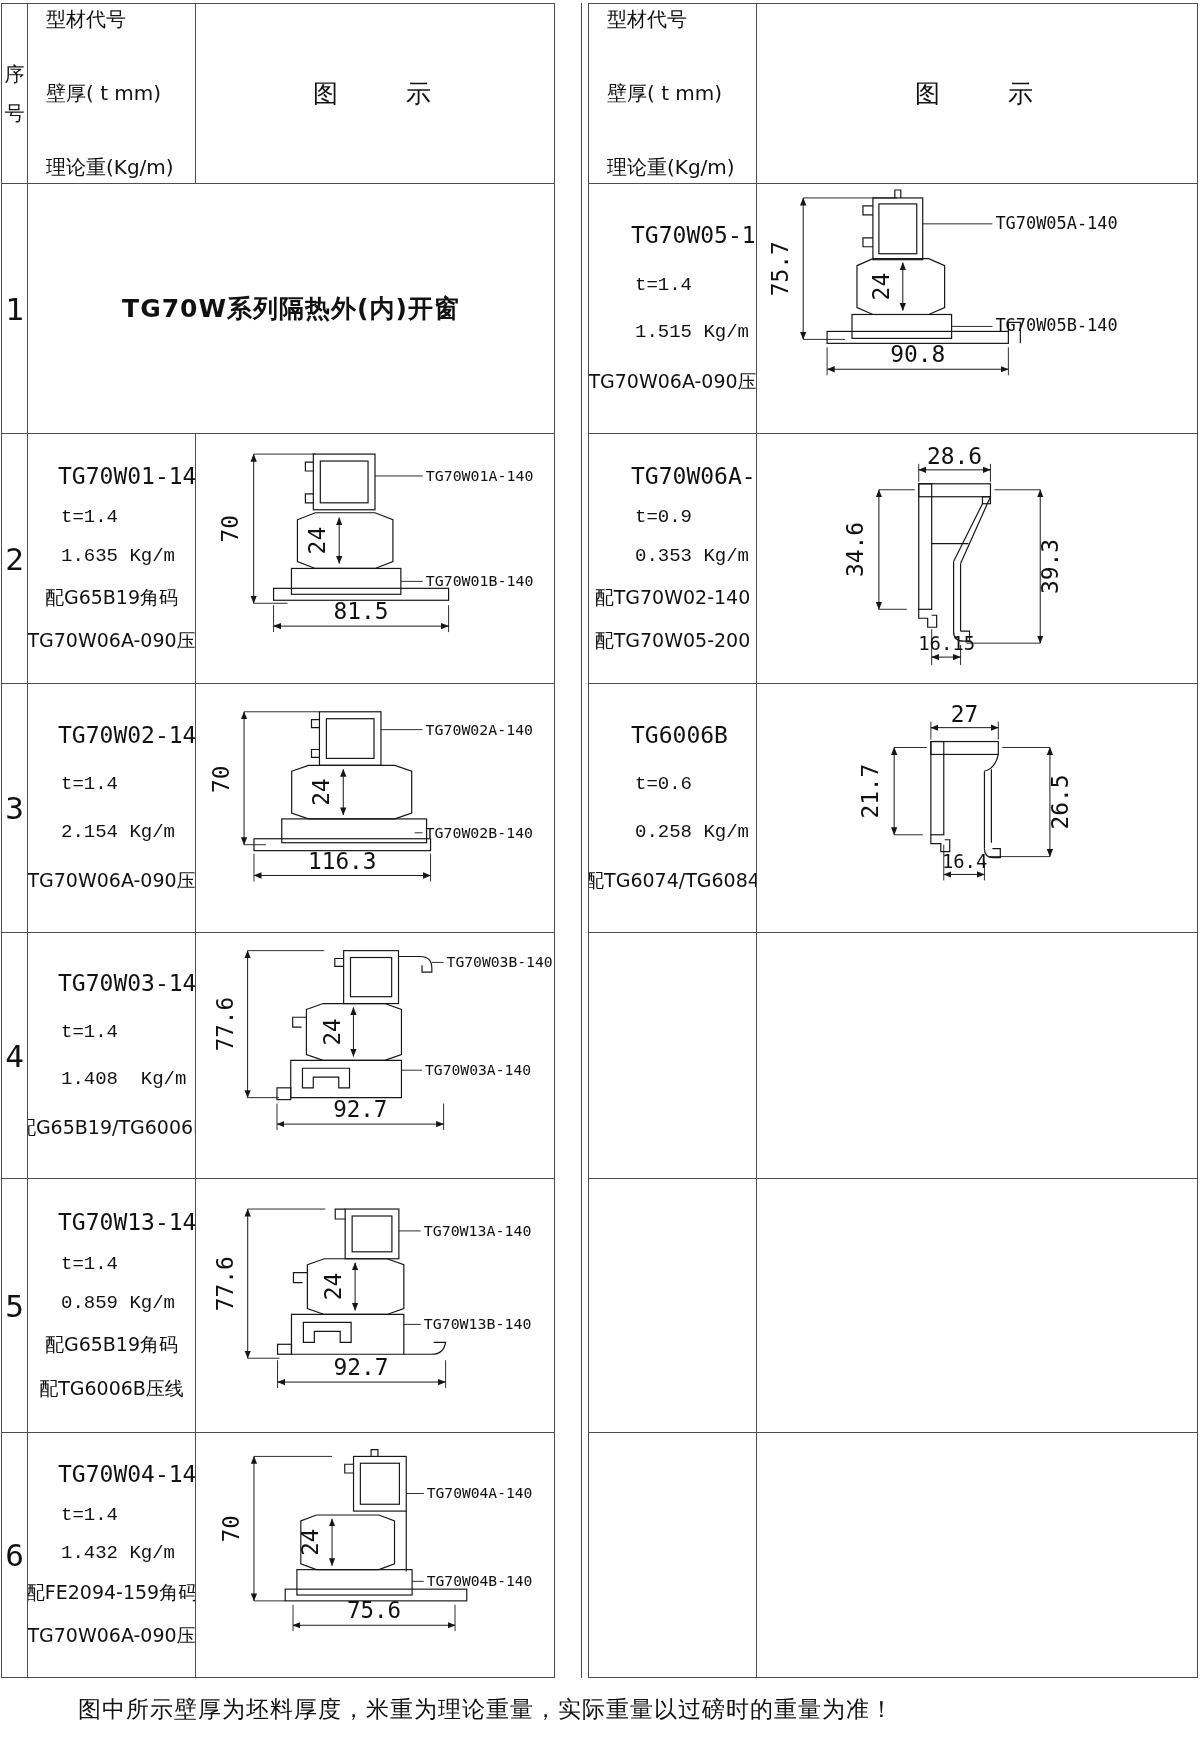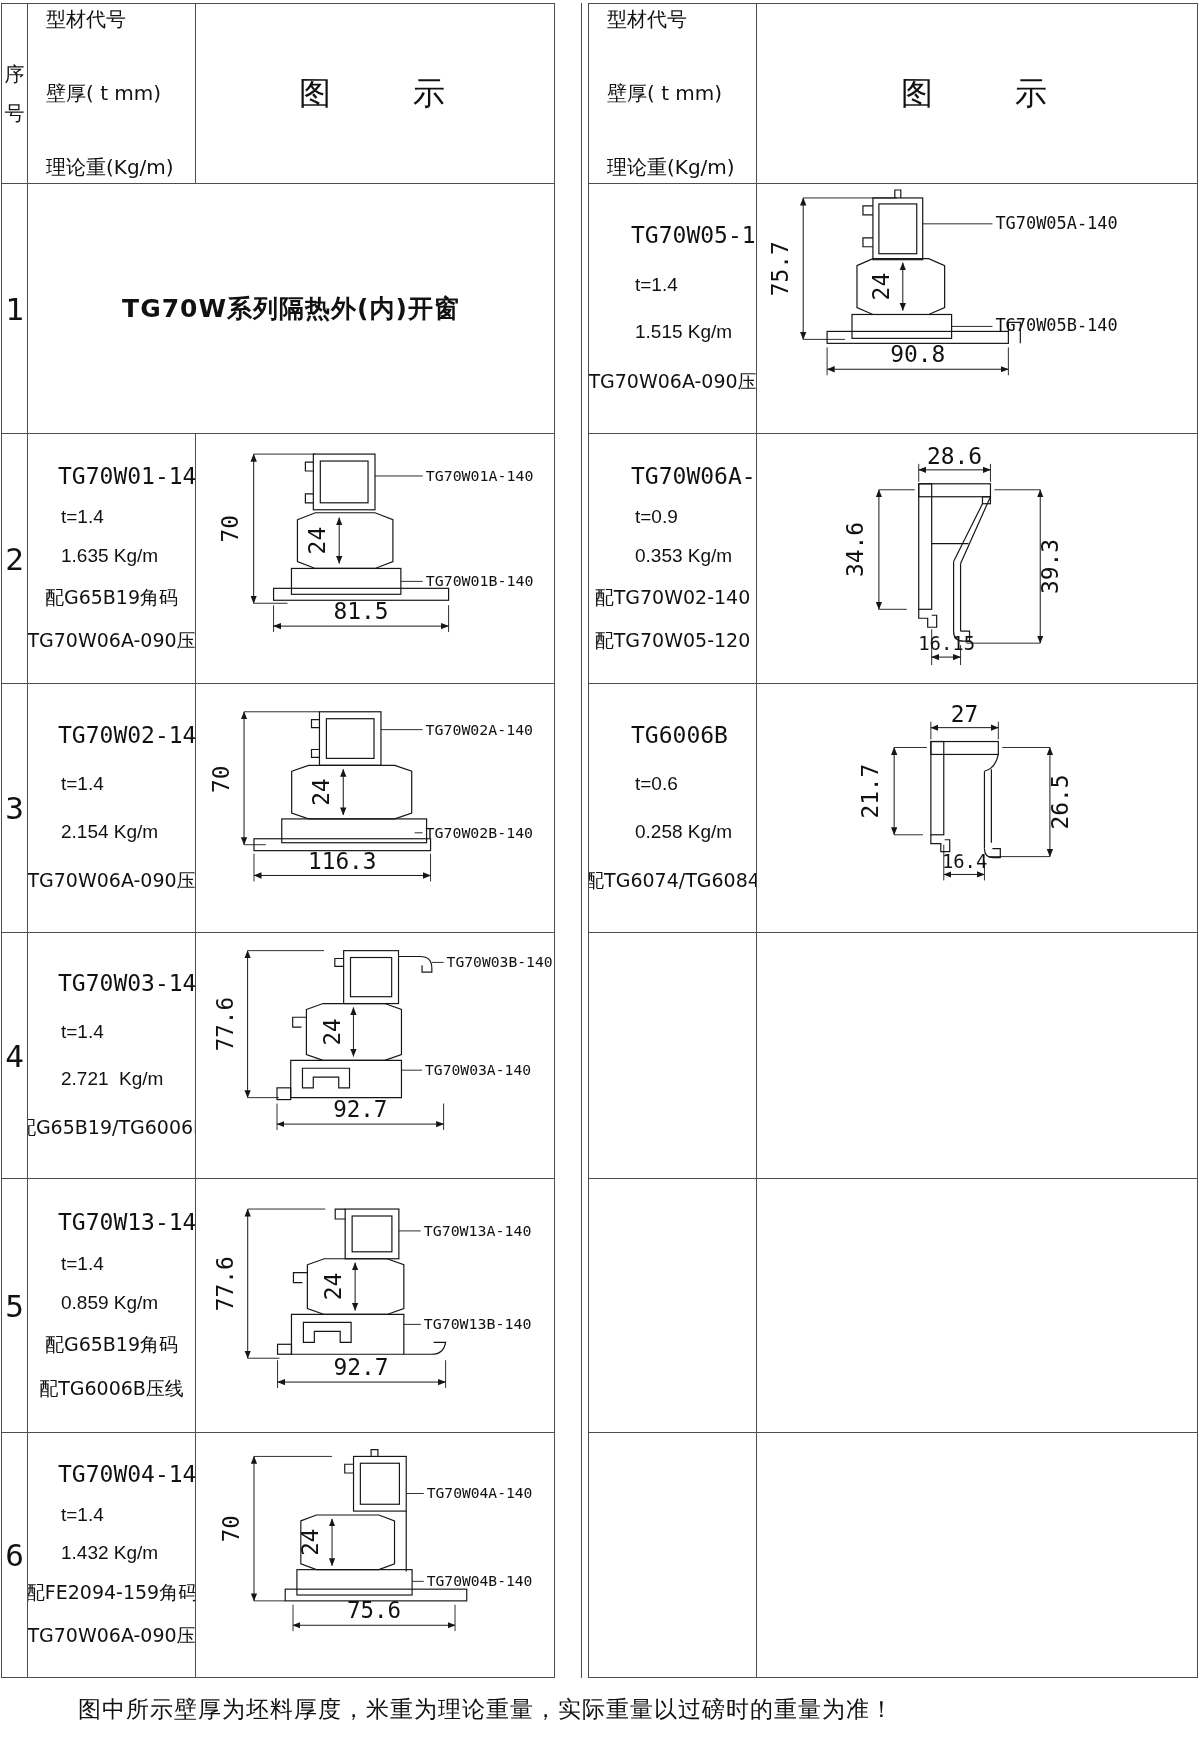--- a/index.html
+++ b/index.html
@@ -4,27 +4,27 @@
 <style>
   html,body{margin:0;padding:0;background:#fff}
   body{width:1200px;height:1740px;position:relative;font-family:"DejaVu Sans",sans-serif;color:#111}
   .tbl{position:absolute;display:grid;border-top:1px solid #4d4d4d;border-left:1px solid #4d4d4d;background:#fff}
   .tbl-left{left:1px;top:3px;grid-template-columns:26px 168px 359px;grid-template-rows:180px 250px 250px 249px 246px 254px 245px}
   .tbl-right{left:588px;top:3px;grid-template-columns:168px 441px;grid-template-rows:180px 250px 250px 249px 246px 254px 245px}
   .vline{position:absolute;left:581px;top:3px;width:1px;height:1675px;background:#4d4d4d}
   .cell{border-right:1px solid #4d4d4d;border-bottom:1px solid #4d4d4d;position:relative;overflow:hidden;background:#fff}
   .hdr-seq{display:flex;flex-direction:column;align-items:center;justify-content:center;gap:12px;font-size:20px}
   .hdr-spec{display:flex;flex-direction:column;justify-content:space-between;padding-left:18px;font-size:20px;line-height:1.55;white-space:pre}
-  .hdr-diag{display:flex;align-items:center;justify-content:center;font-size:32px;white-space:pre;letter-spacing:6px}
+  .hdr-diag{display:flex;align-items:center;justify-content:center;font-size:25px;white-space:pre;letter-spacing:6px}
   .seq-cell{display:flex;align-items:center;justify-content:center;font-size:31px;font-family:"DejaVu Sans Mono",monospace}
   .title-cell{grid-column:2/4;display:flex;align-items:center;justify-content:center;font-size:25px;font-weight:600;letter-spacing:1px}
   .info{display:flex;flex-direction:column;justify-content:space-evenly;padding:12px 2px;font-size:19px}
   .info span{white-space:pre}
   .info .code{font-family:"DejaVu Sans Mono",monospace;font-size:23px;padding-left:28px}
-  .info .tline,.info .wline{font-family:Liberation Sans, sans-serif;padding-left:31px}
+  .info .tline,.info .wline{font-family:Liberation Mono, monospace;padding-left:31px}
   .info .note{align-self:center;padding-left:0}
   .tbl-right .info .code{padding-left:40px}
   .tbl-right .info .tline,.tbl-right .info .wline{padding-left:44px}
   .diag svg{display:block;width:100%;height:100%}
   .p{fill:none;stroke:#161616;stroke-width:1.2}
   .dim{fill:none;stroke:#161616;stroke-width:1}
   .thin{fill:none;stroke:#161616;stroke-width:0.9}
   .dimtxt{font-family:"DejaVu Sans Mono",monospace;font-size:23px;fill:#111}
   .dimtxt.sm{font-size:19px}
   .lbl{font-family:"DejaVu Sans Mono",monospace;font-size:15px;fill:#111}
@@ -130,21 +130,21 @@
       <text class="lbl" x="231" y="51">TG70W02A-140</text>
       <line class="thin" x1="220" y1="150" x2="228" y2="150"></line>
       <text class="lbl" x="231" y="155">TG70W02B-140</text>
     </svg>
   </div>
 
   <div class="cell seq-cell">4</div>
   <div class="cell info">
     <span class="code">TG70W03-140</span>
     <span class="tline">t=1.4</span>
-    <span class="wline">2.721  Kg/m</span>
+    <span class="wline">1.408  Kg/m</span>
     <span class="note">配G65B19/TG6006B</span>
   </div>
   <div class="cell diag">
     <svg viewBox="0 0 360 250" preserveAspectRatio="xMidYMid meet">
       <g>
         <line class="thin" x1="50" y1="18" x2="128" y2="18"></line>
         <line class="thin" x1="50" y1="168" x2="82" y2="168"></line>
         <line class="dim" x1="50" y1="18" x2="50" y2="168" marker-start="url(#arw)" marker-end="url(#arw)"></line>
       </g>
       <text class="dimtxt" text-anchor="middle" x="35" y="93" transform="rotate(-90 35 93)">77.6</text>
@@ -298,21 +298,21 @@
       <line class="thin" x1="195" y1="143" x2="236" y2="143"></line>
       <text class="lbl" x="239" y="148">TG70W05B-140</text>
     </svg>
   </div>
 
   <div class="cell info">
     <span class="code">TG70W06A-090</span>
     <span class="tline">t=0.9</span>
     <span class="wline">0.353 Kg/m</span>
     <span class="note">配TG70W02-140</span>
-    <span class="note">配TG70W05-120</span>
+    <span class="note">配TG70W05-200</span>
   </div>
   <div class="cell diag">
     <svg viewBox="0 0 441 250" preserveAspectRatio="xMidYMid meet">
       <g>
         <line class="thin" x1="162" y1="48" x2="162" y2="30"></line>
         <line class="thin" x1="234" y1="48" x2="234" y2="30"></line>
         <line class="dim" x1="162" y1="36" x2="234" y2="36" marker-start="url(#arw)" marker-end="url(#arw)"></line>
         <line class="thin" x1="122" y1="56" x2="158" y2="56"></line>
         <line class="thin" x1="122" y1="176" x2="150" y2="176"></line>
         <line class="dim" x1="122" y1="56" x2="122" y2="176" marker-start="url(#arw)" marker-end="url(#arw)"></line>

